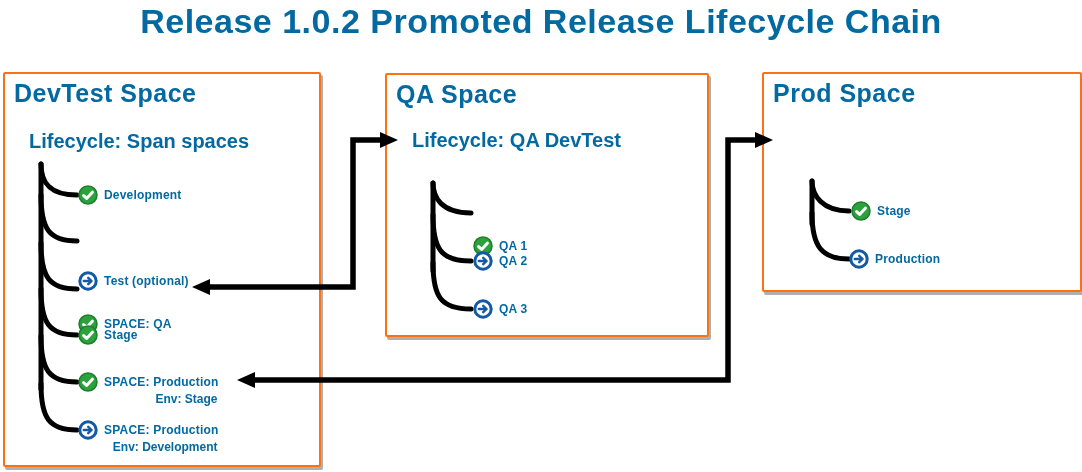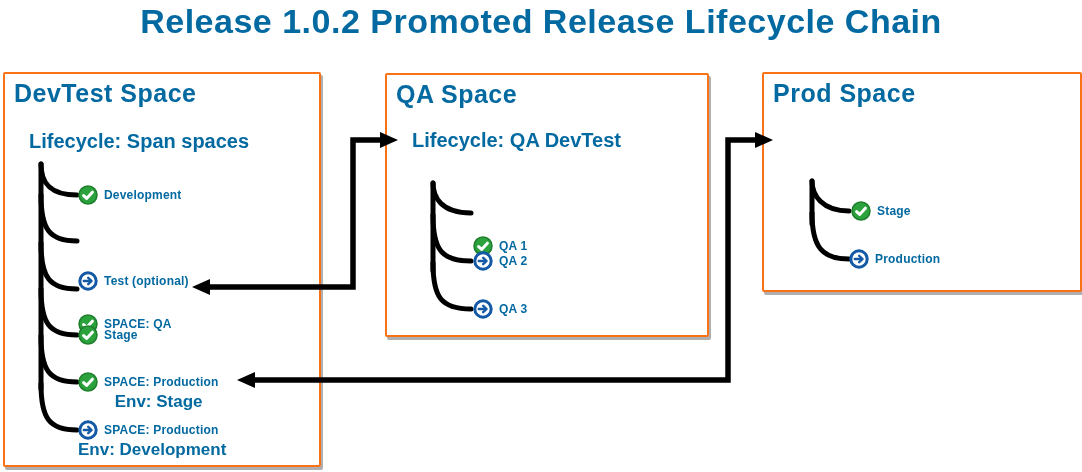--- a/index.html
+++ b/index.html
@@ -26,21 +26,21 @@
     position:absolute; font-size:20px; font-weight:700; white-space:nowrap;
   }
   #box-devtest .lifecycle-label { left:24px; top:56px; }
   #box-qa      .lifecycle-label { left:25px; top:54px; }
   #box-prod    .lifecycle-label { left:27px; top:55px; }
   .tree { position:absolute; inset:0; pointer-events:none; }
   .tree path { stroke:#000; stroke-width:5; fill:none; stroke-linecap:round; }
   .stage { position:absolute; display:flex; flex-direction:column; }
   .stage-row { display:flex; align-items:center; gap:6px; height:20px; white-space:nowrap; }
   .stage-label { font-size:12px; font-weight:700; letter-spacing:.2px; }
-  .stage-sub { align-self:flex-end; margin-right:16px; font-size:17px; font-weight:700; white-space:nowrap; }
+  .stage-sub { align-self:flex-end; margin-right:1px; font-size:12px; font-weight:700; white-space:nowrap; }
   .ic { width:20px; height:20px; display:inline-block; flex:0 0 20px; }
   #connectors { position:absolute; inset:0; pointer-events:none; }
   #connectors polyline { fill:none; stroke:#000; stroke-width:5.5; }
   #connectors polygon { fill:#000; stroke:none; }
 </style>
 </head>
 <body>
 
 <div id="canvas">
 

